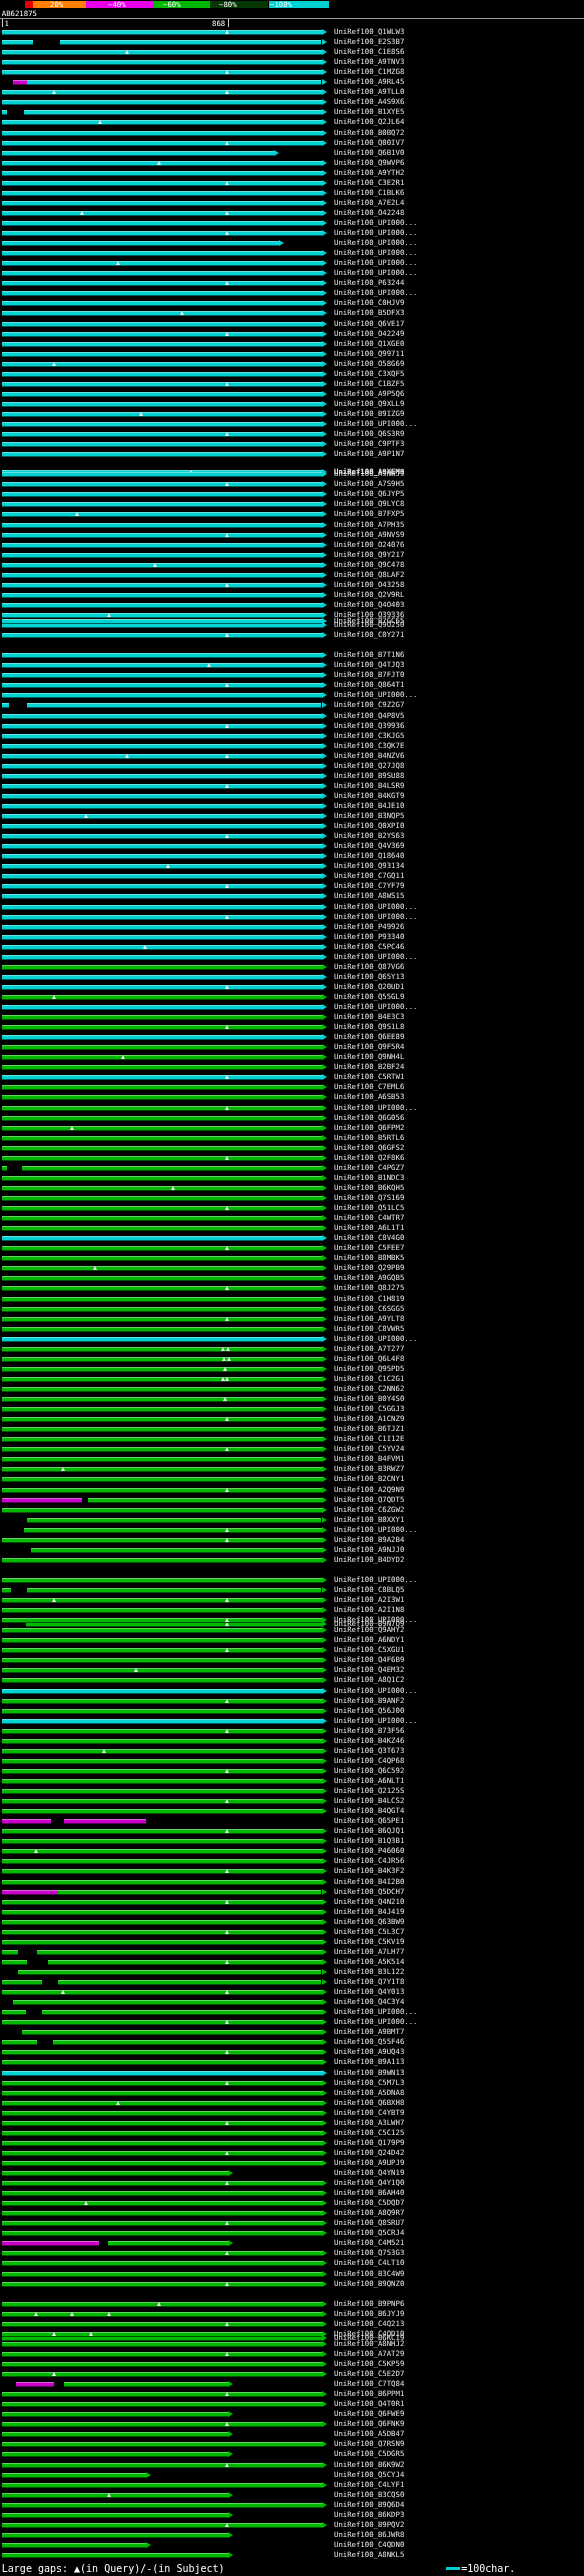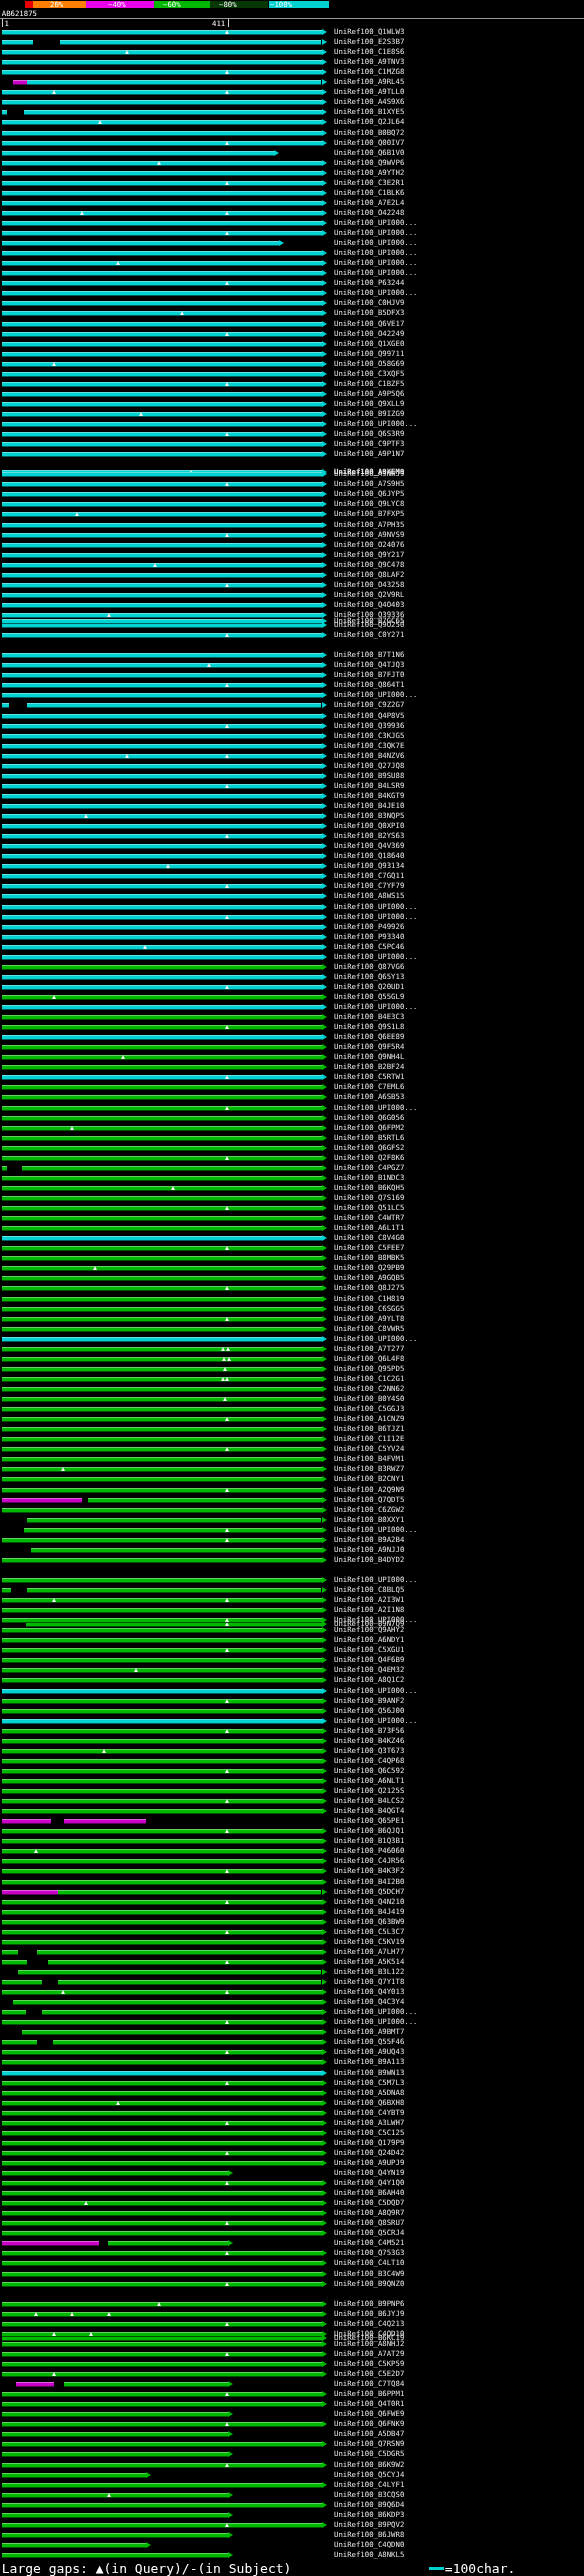--- a/index.html
+++ b/index.html
@@ -28,21 +28,21 @@
   }
   .tick {
     position:absolute; top:2.7px; width:0; height:0;
     border-left:2.7px solid transparent; border-right:2.7px solid transparent;
     border-bottom:4.6px solid #f2f2f2;
   }
   .hit-label {
     position:absolute; left:334px; top:0.9px; font-size:7.3px; line-height:8.2px;
     color:#e8e8e8; white-space:nowrap;
   }
-  .legend { position:absolute; top:2561px; left:0; width:518px; height:14.6px; font-size:13px; line-height:8.2px; color:#fff; }
+  .legend { position:absolute; top:2561px; left:0; width:518px; height:14.6px; font-size:10px; line-height:8.2px; color:#fff; }
   .legend-left { position:absolute; left:1.8px; top:3.7px; white-space:nowrap; }
   .legend-right { position:absolute; right:2.7px; top:3.7px; display:flex; align-items:center; white-space:nowrap; }
   .legend-dash { display:inline-block; width:14.6px; height:2.7px; margin-right:0.9px; }
 </style>
 </head>
 <body>
 
 <div id="app">
 
   <div class="scale-bar" id="scalebar">
@@ -59,21 +59,21 @@
       <span class="scale-label" style="left: 163px;">~60%</span>
       <span class="scale-label" style="left: 219px;">~80%</span>
       <span class="scale-label" style="left: 270px;">~100%</span>
     </div>
 
   <div class="query-name">AB621875</div>
 
   <div class="ruler">
     <div class="ruler-tick" id="tick-start" style="left: 1.8px;"></div>
     <span class="ruler-num" id="num-start" style="left: 4.6px;">1</span>
-    <span class="ruler-num" id="num-end" style="left: 212px;">411</span>
+    <span class="ruler-num" id="num-end" style="left: 212px;">868</span>
     <div class="ruler-tick" id="tick-end" style="left: 228px;"></div>
   </div>
 
   <div id="rows">
       <div class="row" style="top: 0px;">
         <div class="bar" style="left: 1.8px; width: 320px; background: rgb(0, 210, 210);"></div>
         <div class="arrow" style="left: 322px; border-left-color: rgb(0, 210, 210);"></div>
         <div class="tick" style="left: 225px;"></div>
         <span class="hit-label">UniRef100_Q1WLW3</span>
       </div>

